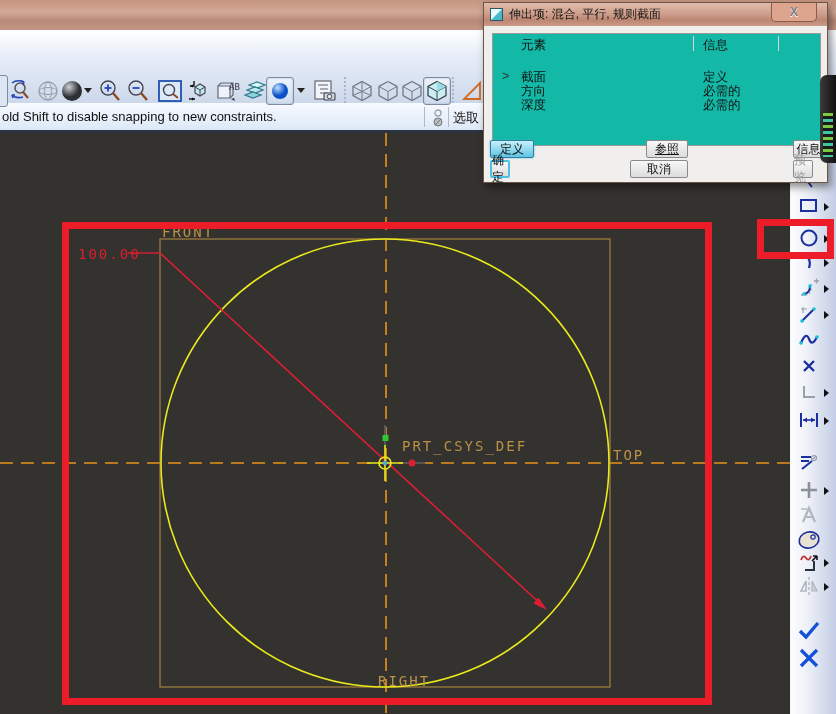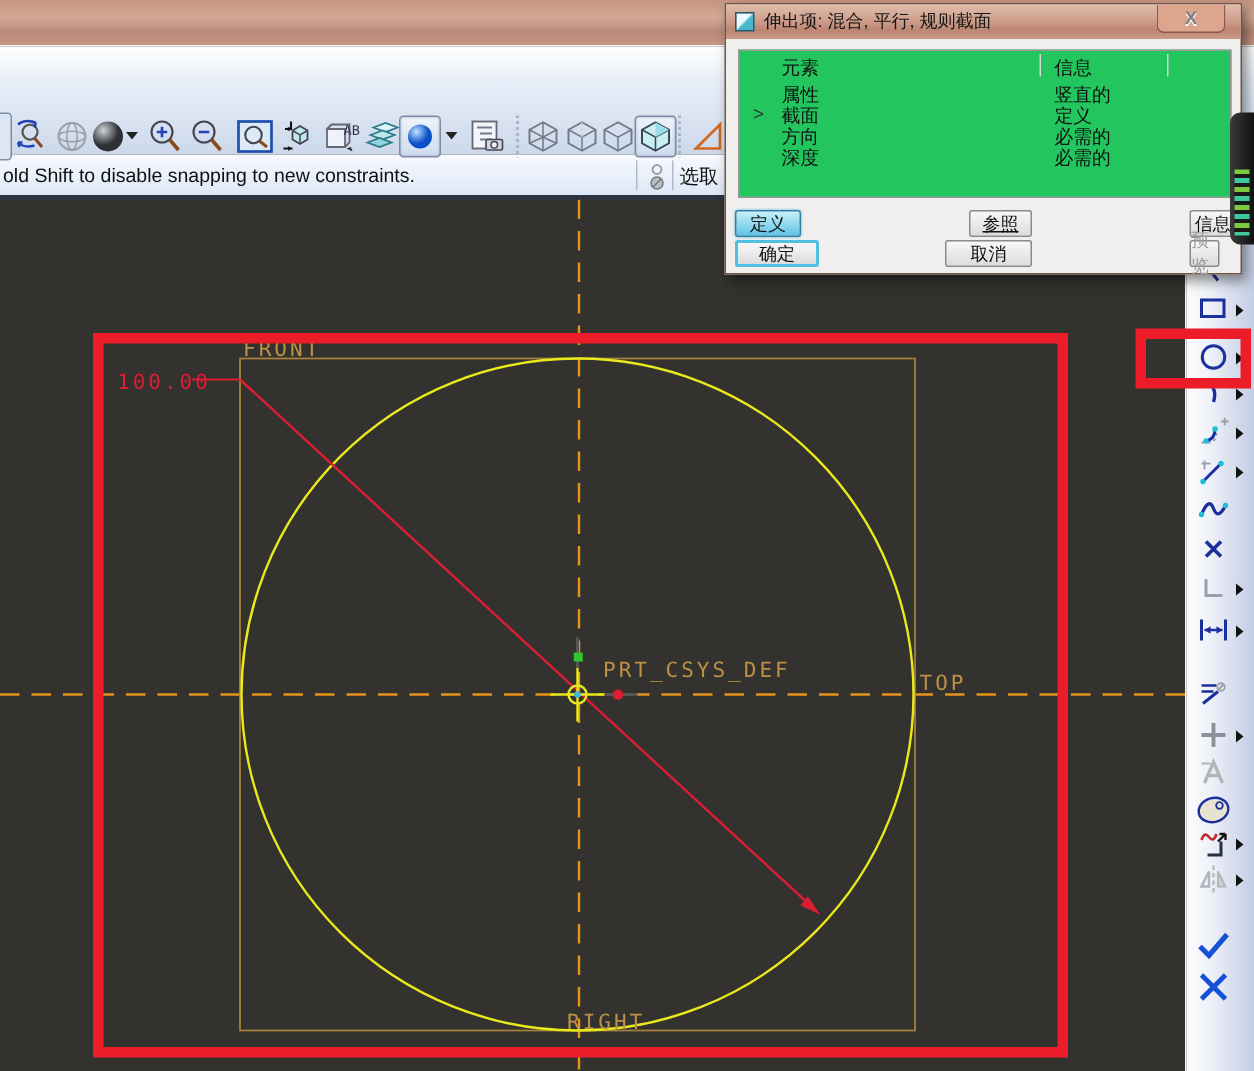--- a/index.html
+++ b/index.html
@@ -51,35 +51,35 @@
     background:linear-gradient(to bottom,#e0bcab 0%,#cfa08d 45%,#bc8672 75%,#cb9b88 100%);
     display:flex; align-items:center; padding-left:6px; }
   #dialog-title-icon { width:13px; height:13px; margin-right:6px; border:1px solid #2a5a6a;
     background:linear-gradient(135deg,#e8fbff 45%,#49b8cc 55%); }
   #dialog-title { font-size:12px; color:#151515; }
   #dialog-close { position:absolute; right:10px; top:0; width:46px; height:19px;
     background:linear-gradient(to bottom,#f2c9b4,#d89c87 60%,#c9english8874); background-color:#dda48e;
     border:1px solid #8e5a48; border-top:none; border-radius:0 0 5px 5px;
     display:flex; align-items:center; justify-content:center;
     color:#7a8088; font-weight:bold; font-size:12px; text-shadow:0 1px 0 #fff; }
-  #dialog-list { position:absolute; left:8px; top:30px; width:329px; height:99px;
-    background:#22c55e; border:1px solid #9a9a9a; font-size:12.5px; color:#111; }
+  #dialog-list { position:absolute; left:8px; top:30px; width:329px; height:113px;
+    background:#14b8a6; border:1px solid #9a9a9a; font-size:12.5px; color:#111; }
   .dlg-head { position:absolute; top:3px; color:#111; }
   #dlg-col-sep1 { position:absolute; left:200px; top:2px; width:1px; height:15px; background:#d8d8d8; }
   #dlg-col-sep2 { position:absolute; left:285px; top:2px; width:1px; height:15px; background:#d8d8d8; }
   .dlg-row { position:absolute; left:0; width:100%; height:14px; }
   .dlg-el { position:absolute; left:28px; }
   .dlg-info { position:absolute; left:210px; }
   .dlg-marker { position:absolute; left:9px; color:#333; }
   .dbtn { position:absolute; height:18px; font-size:12px; color:#111;
     background:linear-gradient(to bottom,#f8f8f8,#dcdcdc); border:1px solid #8a8a8a; border-radius:2px;
     display:flex; align-items:center; justify-content:center; }
   #btn-define { left:6px; top:137px; width:44px;
     background:linear-gradient(to bottom,#c8f0fa,#5fc4e4); border:1px solid #2e7f9e; box-shadow:0 0 2px #49b8d8; }
-  #btn-ok { left:6px; top:157px; width:56px; border:2px solid #4fc0e2; }
+  #btn-ok { left:6px; top:157px; width:20px; border:2px solid #4fc0e2; }
   #btn-refs { left:162px; top:137px; width:42px;text-decoration:underline; }
   #btn-cancel { left:146px; top:157px; width:58px; }
   #btn-info { left:309px; top:137px; width:31px; }
   #btn-preview { left:309px; top:157px; width:20px; color:#9b9b9b; }
 
   
   #gadget { position:absolute; left:820px; top:75px; width:16px; height:88px;
     background:linear-gradient(to right,#3a3a3a,#111); border-radius:7px 0 0 7px; z-index:12; }
   #gadget-stripes { position:absolute; left:3px; bottom:6px; width:10px; height:44px;
     background:repeating-linear-gradient(to bottom, #7cc83e 0 3px, #1a1a1a 3px 6px, #3ec8a0 6px 9px, #1a1a1a 9px 12px); }
@@ -431,24 +431,20 @@
       <span id="dialog-title">伸出项: 混合, 平行, 规则截面</span>
       <div id="dialog-close">X</div>
     </div>
 
     <div id="dialog-list">
       <span class="dlg-head" style="left:28px">元素</span>
       <span class="dlg-head" style="left:210px">信息</span>
       <div id="dlg-col-sep1"></div>
       <div id="dlg-col-sep2"></div>
 
-      <div class="dlg-row" style="top:21px">
-        <span class="dlg-el">属性</span>
-        <span class="dlg-info">竖直的</span>
-      </div>
       <div class="dlg-row" style="top:35px">
         <span class="dlg-marker">&gt;</span>
         <span class="dlg-el">截面</span>
         <span class="dlg-info">定义</span>
       </div>
       <div class="dlg-row" style="top:49px">
         <span class="dlg-el">方向</span>
         <span class="dlg-info">必需的</span>
       </div>
       <div class="dlg-row" style="top:63px">

